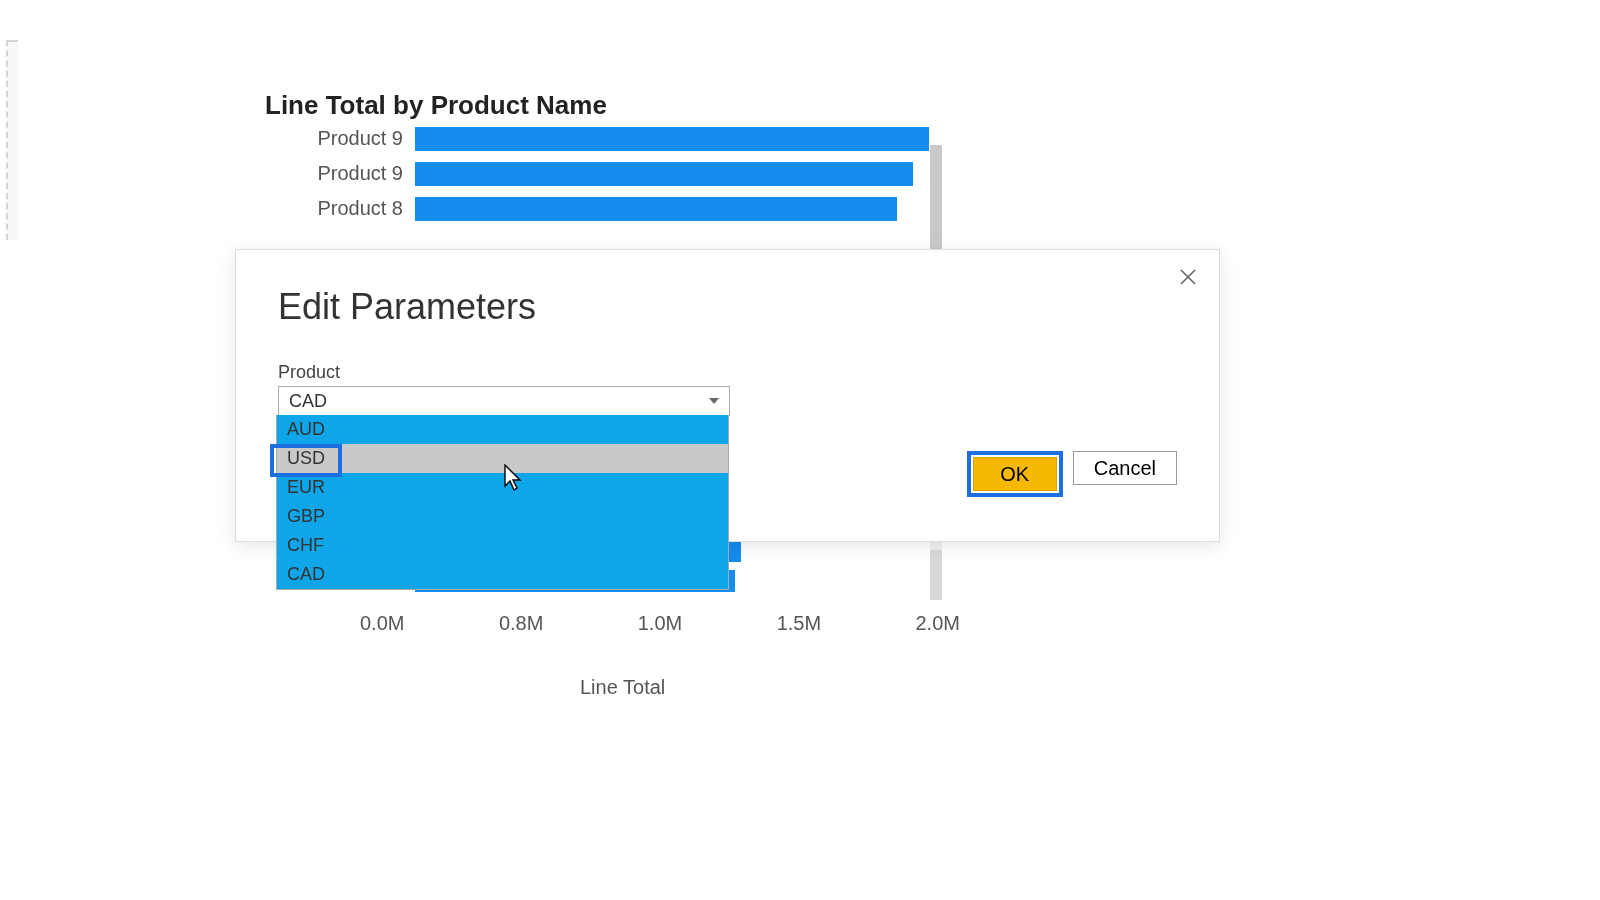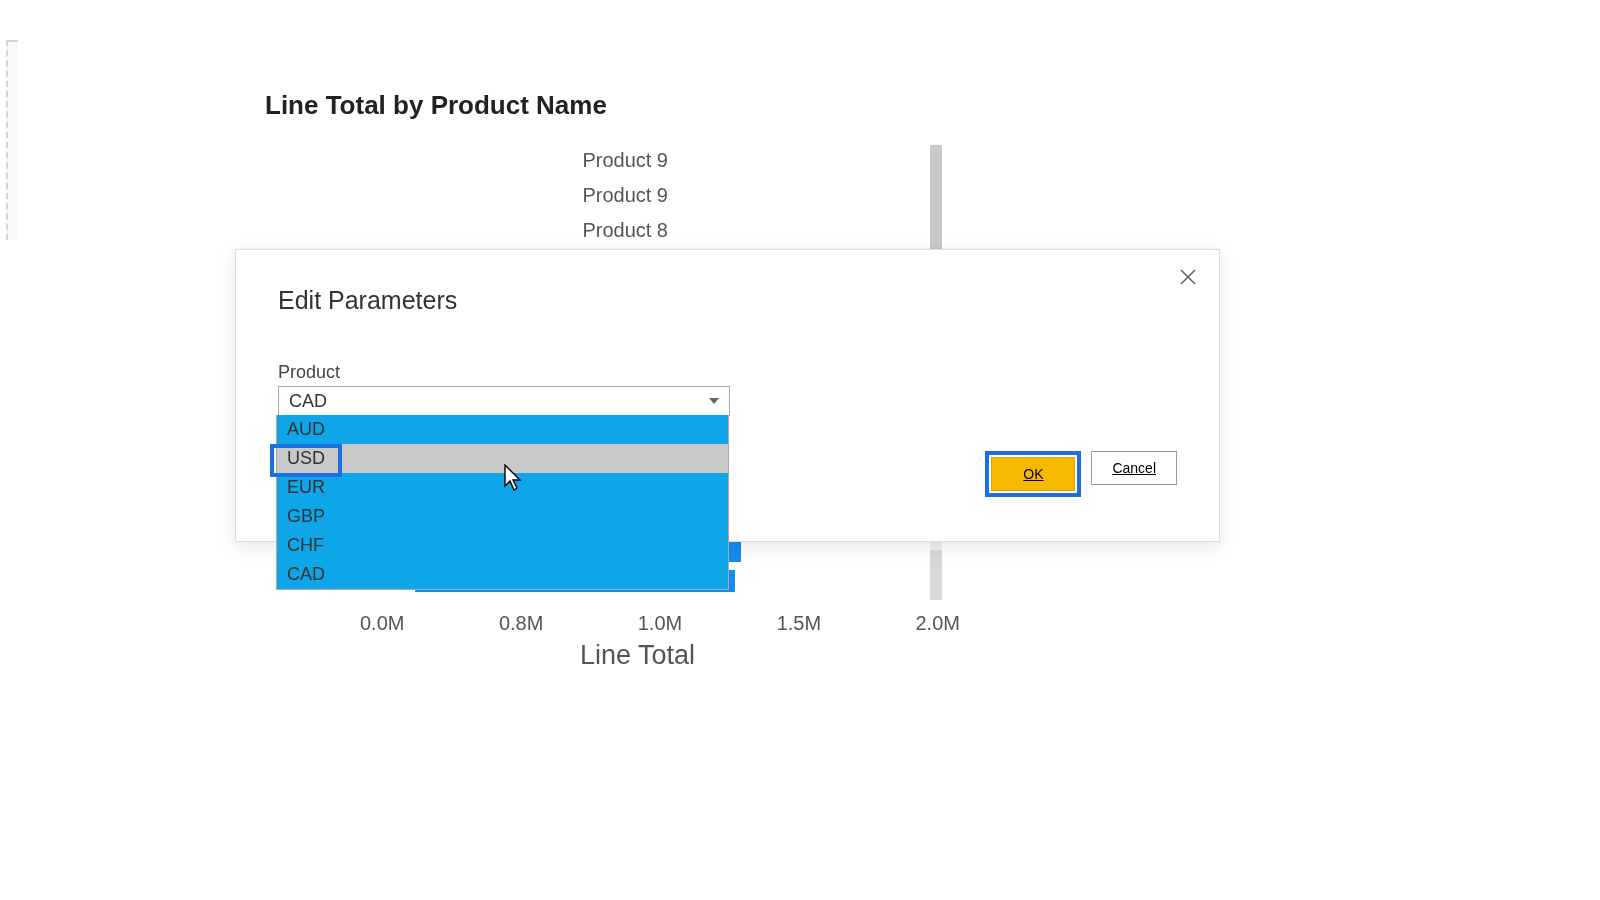--- a/index.html
+++ b/index.html
@@ -7,51 +7,51 @@
 
   
   .sel-handle {
     position: absolute; left: 6px; top: 40px; width: 12px; height: 200px;
     border-left: 2px dashed #b8b8b8; border-top: 2px dashed #b8b8b8;
     background: #f4f4f4; opacity: 0.6;
   }
 
   
   .chart-wrap { position: absolute; left: 265px; top: 90px; width: 700px; }
-  .chart-title { font-size: 26px; font-weight: 600; color: #222; margin-bottom: 28px; }
+  .chart-title { font-size: 26px; font-weight: 600; color: #222; }
   .chart-body { position: relative; width: 680px; margin-left: 0; }
-  .chart-row { display: flex; align-items: center; height: 35px; flex-direction: column; }
+  .chart-row { display: flex; align-items: center; height: 35px; }
   .chart-label { width: 150px; text-align: right; padding-right: 12px; font-size: 20px; color: #555; }
   .chart-track { position: relative; flex: 1; height: 24px; }
   .bar { position: absolute; left: 0; top: 0; height: 24px; background: #148cf0; }
   .scroll-track { position: absolute; left: 930px; top: 145px; width: 12px; height: 455px; background: #f1f1f1; }
   .scroll-thumb { position: absolute; left: 0; top: 0; width: 12px; height: 190px; background: #c9c9c9; border-radius: 2px; }
   .scroll-fade { position: absolute; left: 0; bottom: 0; width: 12px; height: 50px; background: #d9d9d9; }
   .chart-small-bars { position: absolute; left: 415px; top: 540px; width: 330px; }
   .small-bar { height: 22px; background: #148cf0; margin-bottom: 8px; }
 
   .x-axis { position: absolute; left: 360px; top: 612px; width: 600px; display: flex; justify-content: space-between; font-size: 20px; color: #555; }
-  .x-title { position: absolute; left: 580px; top: 640px; font-size: 27px; color: #555; }
+  .x-title { position: absolute; left: 580px; top: 676px; font-size: 20px; color: #555; }
 
   
   .dialog { position: absolute; left: 235px; top: 249px; width: 985px; height: 293px; background: #fff; border: 1px solid #ddd; box-shadow: 0 4px 18px rgba(0,0,0,0.10); }
   .dlg-close { position: absolute; right: 18px; top: 14px; width: 26px; height: 26px; display:flex; align-items:center; justify-content:center; color:#666; font-size: 22px; cursor: pointer; }
-  .dlg-title { position: absolute; left: 42px; top: 36px; font-size: 25px; font-weight: 300; color: #333; }
+  .dlg-title { position: absolute; left: 42px; top: 36px; font-size: 36px; font-weight: 300; color: #333; }
   .dlg-label { position: absolute; left: 42px; top: 112px; font-size: 18px; color: #444; }
 
   .select-box { position: absolute; left: 42px; top: 136px; width: 452px; height: 30px; border: 1px solid #aaa; background: #fff; padding: 4px 10px; font-size: 18px; color: #333; display:flex; align-items:center; justify-content:space-between; }
   .caret { width: 0; height: 0; border-left: 5px solid transparent; border-right: 5px solid transparent; border-top: 6px solid #666; }
 
   .dropdown { position: absolute; left: 276px; top: 415px; width: 453px; background: #0ea5e9; border: 1px solid #aaa; border-top: none; z-index: 20; }
   .dd-item { height: 29px; padding: 3px 10px; font-size: 18px; color: #333; display:flex; align-items:center; }
   .dd-item.hovered { background: #c9c9c9; }
   .highlight-usd { position: absolute; left: 270px; top: 444px; width: 72px; height: 33px; border: 4px solid #1b6fe0; z-index: 22; pointer-events:none; }
 
   .btn-row { position: absolute; right: 42px; bottom: 44px; display: flex; gap: 10px; }
-  .btn { height: 34px; padding: 0 20px; font-size: 14px; border: 1px solid #999; background: #fff; display:flex; align-items:center; justify-content:center; cursor:pointer;text-decoration:underline; }
+  .btn { height: 34px; padding: 0 20px; font-size: 20px; border: 1px solid #999; background: #fff; display:flex; align-items:center; justify-content:center; cursor:pointer; }
   .btn-ok { background: #f7b900; border-color: #d9a300; font-weight: 400; min-width: 84px; }
   .highlight-ok { border: 4px solid #1b6fe0; padding: 2px; display:inline-flex; }
 
   
   .cursor { position: absolute; left: 504px; top: 464px; z-index: 40; pointer-events: none; }
 </style>
 </head>
 <body>
 
 <div class="sel-handle"></div>

